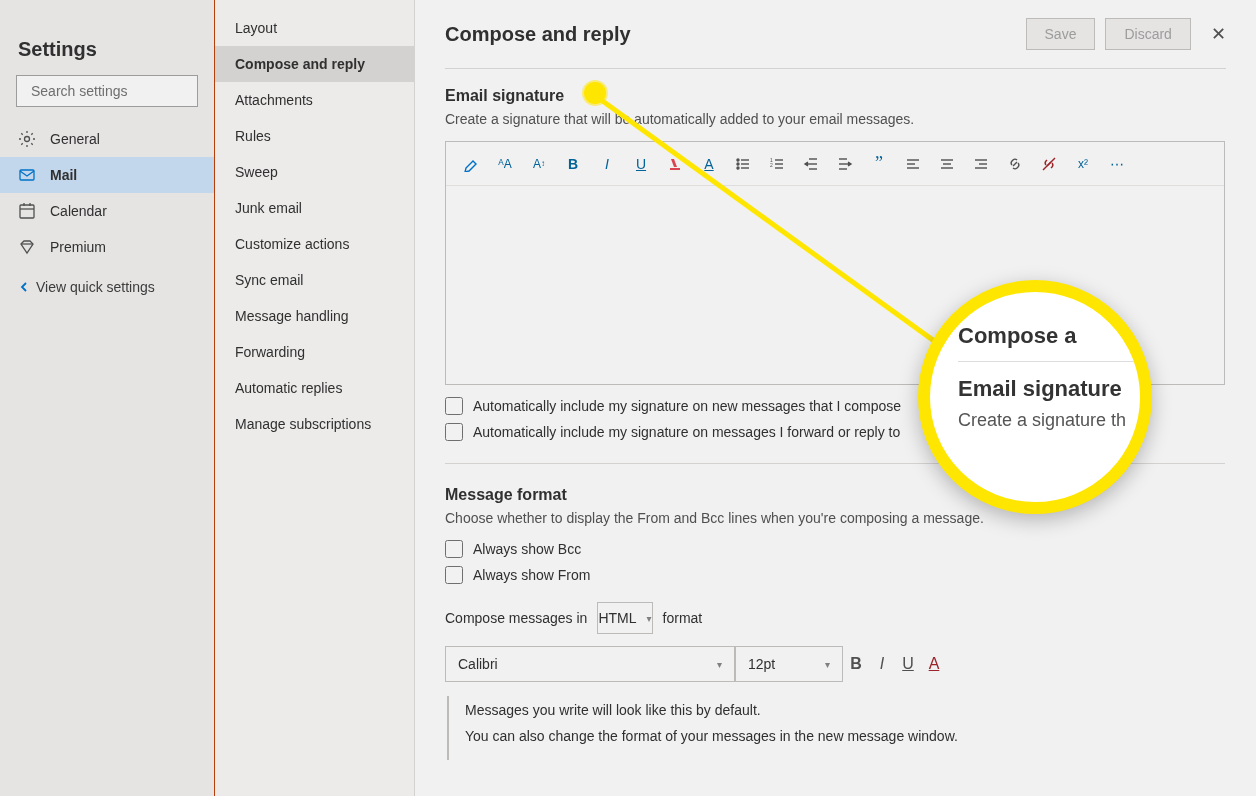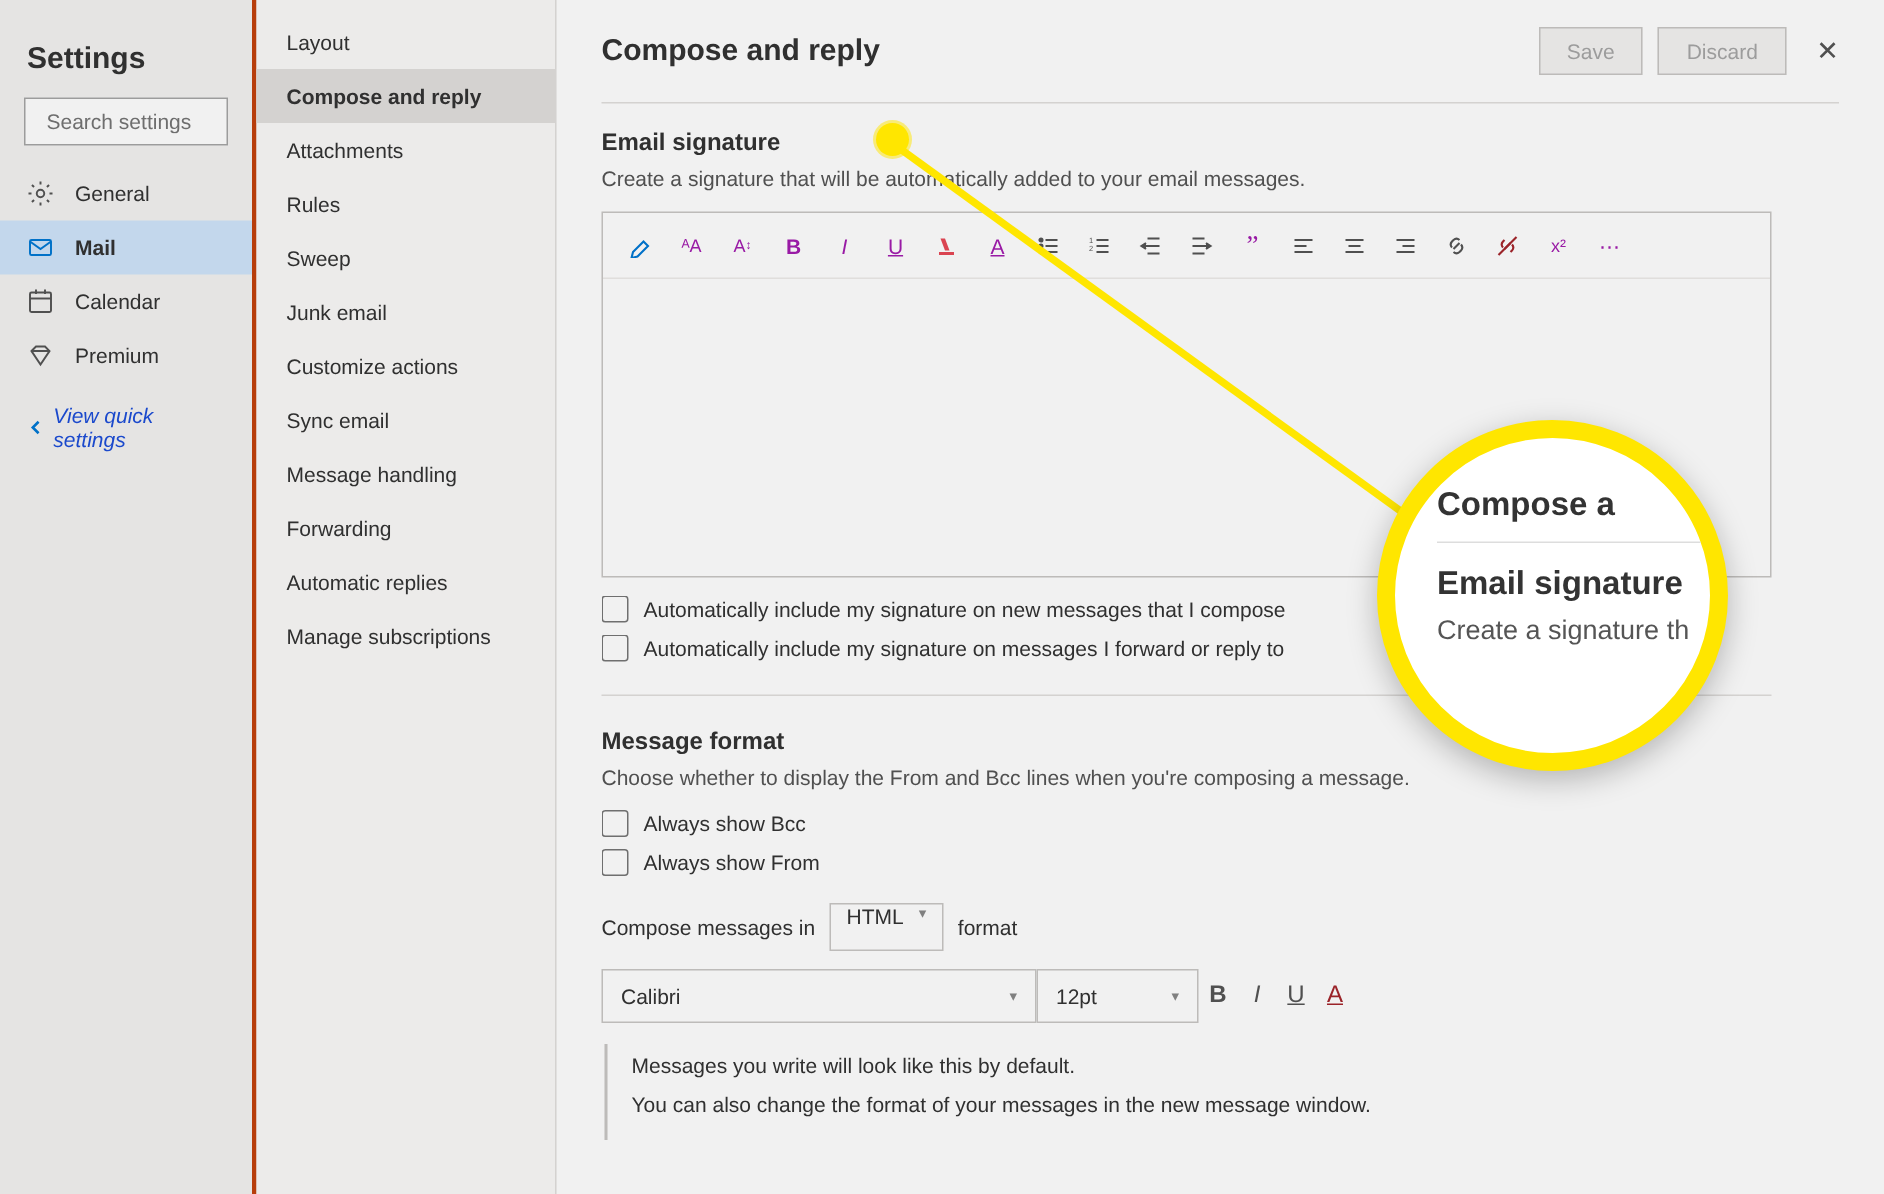--- a/index.html
+++ b/index.html
@@ -1,30 +1,30 @@
 <!DOCTYPE html>
 <html><head>
 <meta charset="utf-8">
 <style>
   * { box-sizing: border-box; margin: 0; padding: 0; }
   html, body { width: 1256px; height: 796px; font-family: "Segoe UI", Arial, sans-serif; font-size: 14px; color: #333; overflow: hidden; }
   body { display: flex; background: #ffffff; position: relative; }
 
   
-  .panel-left { width: 171px; background: #f3f2f1; border-right: 3px solid #c2410c; display: flex; flex-direction: column; padding-top: 22px; }
+  .panel-left { width: 215px; background: #f3f2f1; border-right: 1px solid #c2410c; display: flex; flex-direction: column; padding-top: 32px; }
   .panel-left h1 { font-size: 20px; font-weight: 600; padding: 6px 18px 14px; }
   .search-wrap { margin: 0 16px 14px; }
   .search { display: flex; align-items: center; border: 1px solid #a6a6a6; background: #fff; height: 32px; padding: 0 8px; }
   .search svg { width: 16px; height: 16px; margin-right: 6px; }
   .search input { border: none; outline: none; flex: 1; font-size: 14px; background: transparent; }
   .nav { list-style: none; }
   .nav li { display: flex; align-items: center; height: 36px; padding: 0 18px; gap: 14px; cursor: pointer; text-align: right; }
   .nav li.selected { background: #cfe4fa; font-weight: 600; }
   .nav svg { width: 18px; height: 18px; }
-  .quick { display: flex; align-items: center; padding: 14px 18px; color: #1d4ed8; cursor: pointer; gap: 6px; font-style: italic; }
+  .quick { display: flex; align-items: center; padding: 14px 18px; color: #404040; cursor: pointer; gap: 6px; }
 
   
   .panel-mid { width: 200px; background: #faf9f8; border-right: 1px solid #e1dfdd; }
   .midlist { list-style: none; }
   .midlist li { height: 36px; line-height: 36px; padding: 0 20px; cursor: pointer; font-size: 14px; }
   .midlist li.selected { background: #e1dfdd; font-weight: 600; }
   .midlist li:first-child { margin-top: 10px; }
 
   
   .panel-main { flex: 1; overflow-y: auto; padding: 18px 30px; position: relative; }
@@ -32,31 +32,31 @@
   .main-head h2 { font-size: 20px; font-weight: 600; flex: 1; }
   .btn { height: 32px; padding: 0 18px; border: 1px solid #c8c6c4; background: #fff; color: #666; margin-left: 10px; cursor: pointer; font-size: 14px; }
   .btn[disabled] { background: #f3f2f1; color: #a6a6a6; cursor: default; }
   .close-x { margin-left: 20px; cursor: pointer; font-size: 18px; color: #555; }
 
   .section-title { font-size: 16px; font-weight: 600; margin-bottom: 6px; }
   .section-sub { font-size: 14px; color: #555; margin-bottom: 14px; }
 
   .editor { border: 1px solid #c8c6c4; width: 780px; margin-bottom: 12px; }
   .toolbar { display: flex; align-items: center; height: 44px; padding: 0 10px; border-bottom: 1px solid #edebe9; gap: 4px; }
-  .tbtn { width: 30px; height: 30px; display: flex; align-items: center; justify-content: center; color: #a21caf; cursor: pointer; font-size: 14px; }
+  .tbtn { width: 30px; height: 30px; display: flex; align-items: center; justify-content: center; color: #0369a1; cursor: pointer; font-size: 14px; }
   .tbtn svg { width: 16px; height: 16px; }
   .editor-body { height: 198px; padding: 10px; outline: none; }
 
   .check-row { display: flex; align-items: center; gap: 10px; margin-bottom: 8px; }
   .check-row input[type=checkbox] { width: 18px; height: 18px; accent-color: #0078d4; }
 
   .divider { border-top: 1px solid #e1dfdd; margin: 22px 0; width: 780px; }
 
   .fmt-row { display:flex; align-items:center; gap:10px; margin-bottom: 12px; }
-  .fmt-select { display:inline-flex; border:1px solid #c8c6c4; height: 32px; padding: 0 10px; gap: 10px; cursor: pointer; background:#fff; }
+  .fmt-select { display:inline-flex; align-items:center; border:1px solid #c8c6c4; height: 32px; padding: 0 0; gap: 10px; cursor: pointer; background:#fff; }
   .chev { font-size: 10px; color: #888; }
 
   .style-row { display:flex; align-items:center; margin-bottom: 14px; }
   .style-select { display:flex; align-items:center; justify-content:space-between; border:1px solid #c8c6c4; height: 36px; padding: 0 12px; cursor:pointer; background:#fff; }
   .fontbox { width: 290px; }
   .sizebox { width: 108px; }
   .style-toggle { width: 26px; text-align:center; cursor:pointer; color:#555; font-size:16px; }
   .style-toggle.b { font-weight: bold; }
   .style-toggle.i { font-style: italic; }
   .style-toggle.u { text-decoration: underline; }

